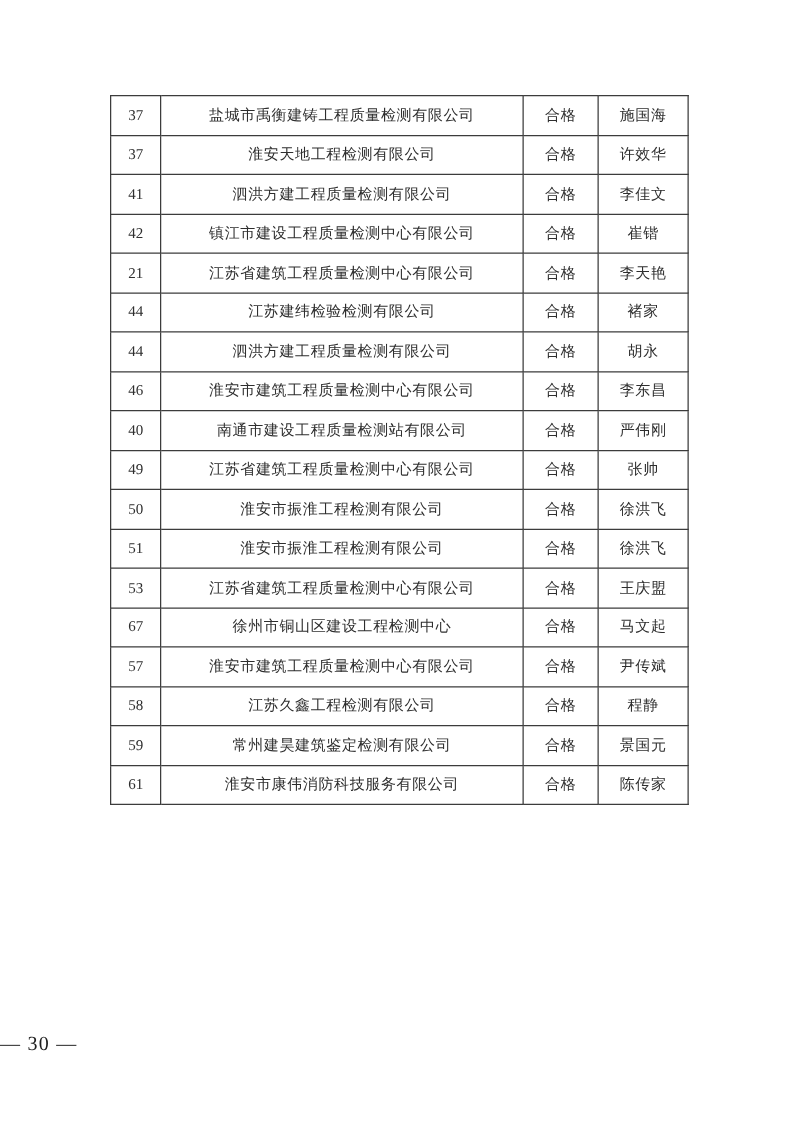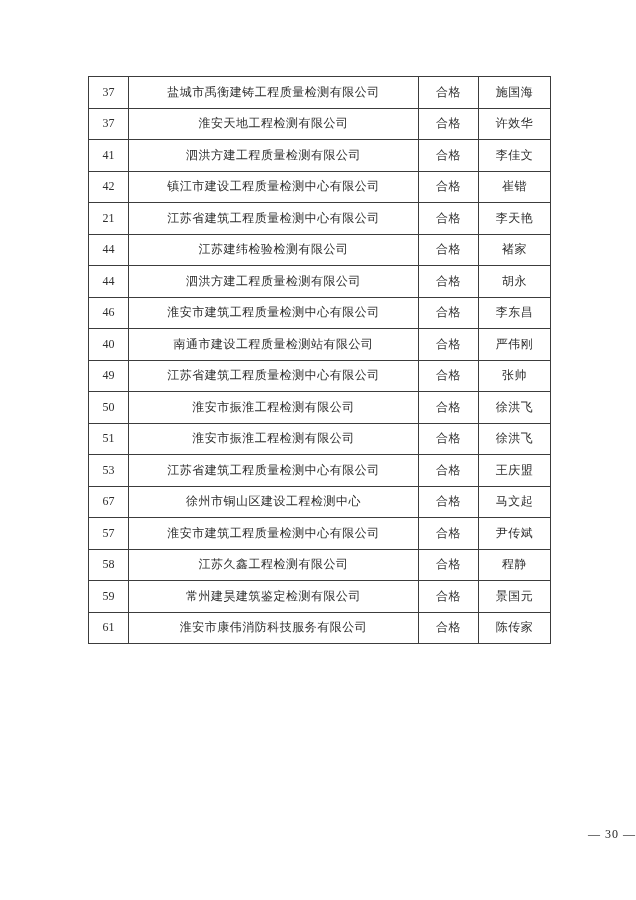--- a/index.html
+++ b/index.html
@@ -32,22 +32,22 @@
     letter-spacing: 0.5px;
     white-space: nowrap;
     overflow: hidden;
   }
   table.results td.num { letter-spacing: 0; margin-left: 40px; }
   .pageno {
     position: absolute;
     top: 827px;
     left: 0;
     width: 100%;
-    text-align: right;
-    font-size: 12px;
+    text-align: left;
+    font-size: 16px;
     color: #1f1f1f;
     letter-spacing: 1px;
   }
 </style>
 </head>
 <body>
 
 <div class="page">
   <table class="results">
     <colgroup>

